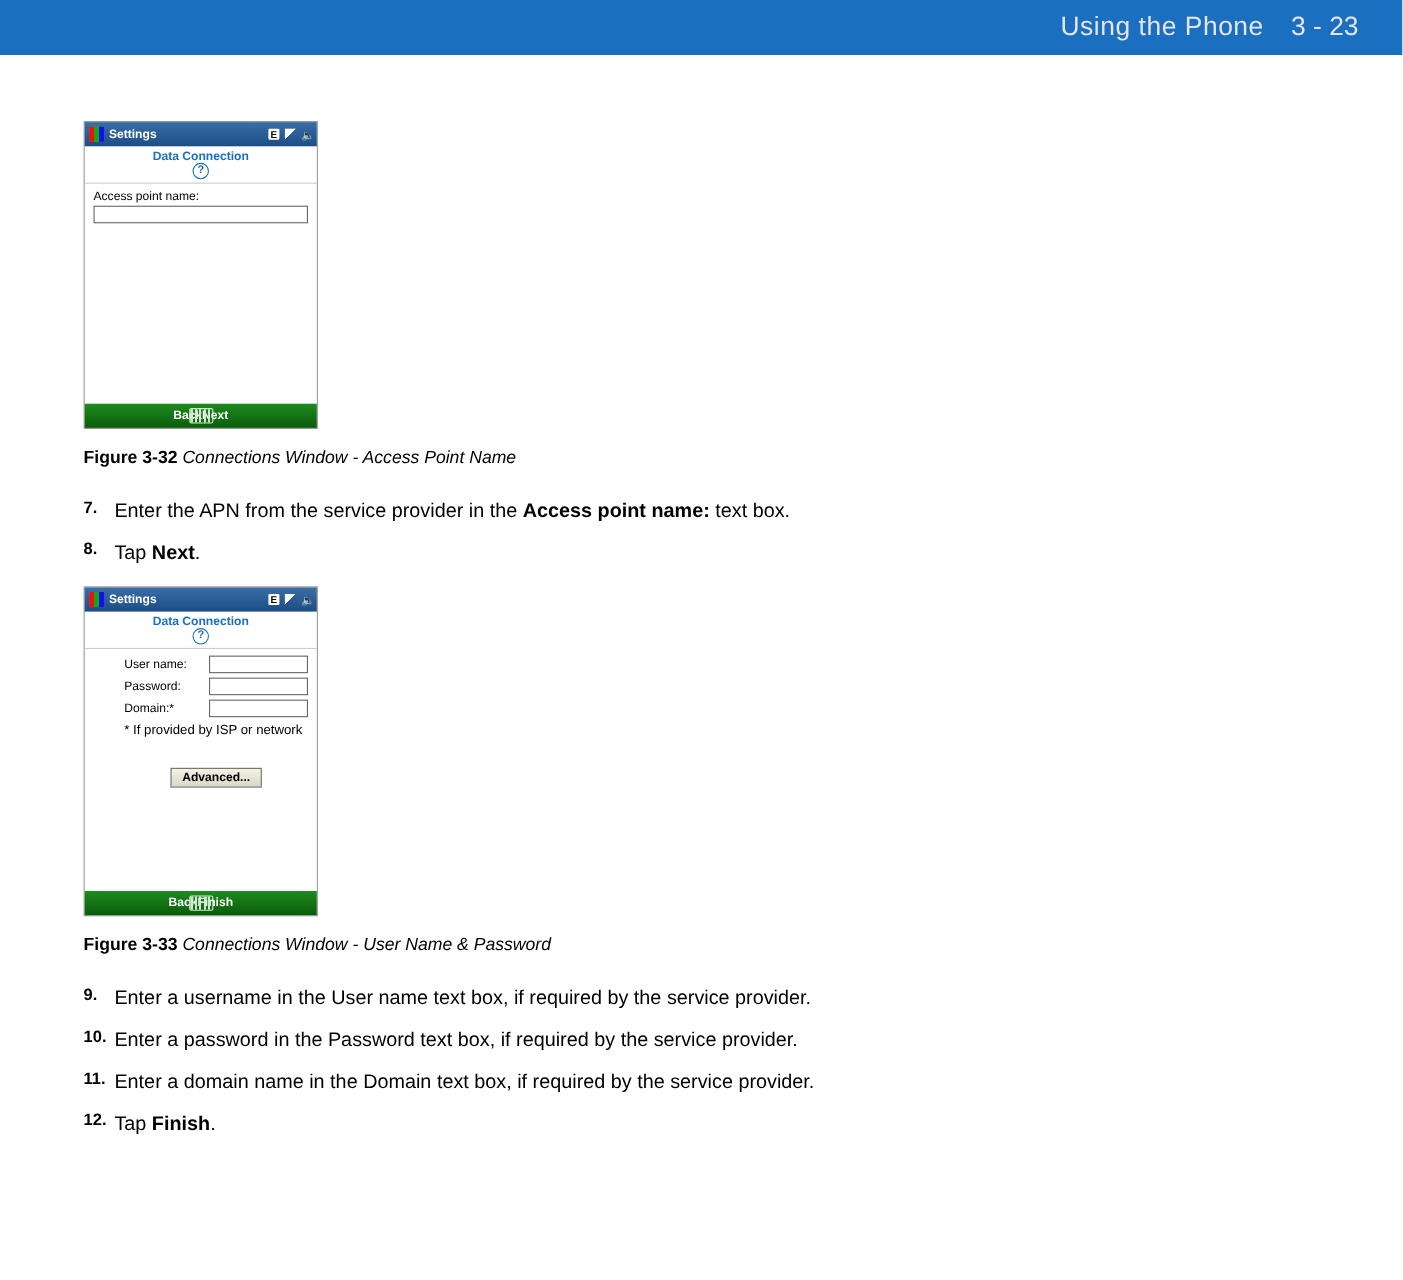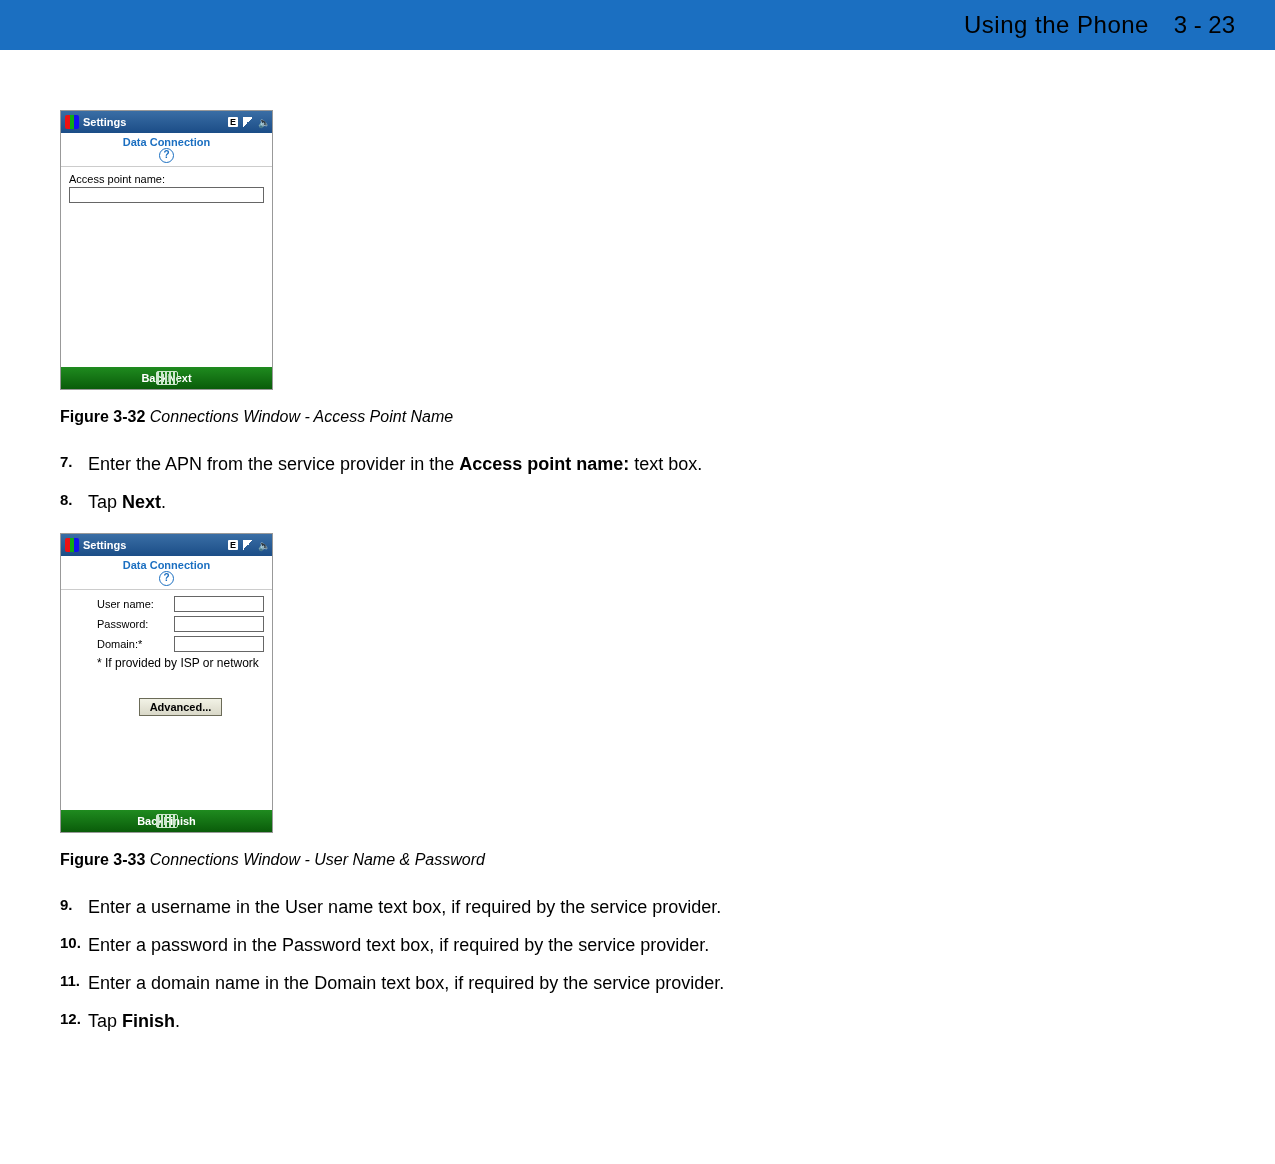--- a/index.html
+++ b/index.html
@@ -7,30 +7,30 @@
     padding: 0;
     background: #fff;
     font-family: Arial, Helvetica, sans-serif;
     color: #000;
     width: 1275px;
   }
   .page-header {
     background: #1b6fc1;
     height: 50px;
     line-height: 50px;
-    color: #000000;
+    color: #e5e5e5;
     font-family: "Arial Narrow", Arial, sans-serif;
     font-size: 24px;
     text-align: right;
     padding-right: 40px;
   }
   .page-header .chap { letter-spacing: 0.5px; }
   .page-header .pg { margin-left: 18px; }
   .content {
-    padding: 60px 0 60px 60px;
+    padding: 60px 0 60px 76px;
     width: 1000px;
   }
 
   
   .phone {
     width: 211px;
     border: 1px solid #999;
     margin-bottom: 18px;
     background: #fff;
     font-family: Tahoma, Arial, sans-serif;

